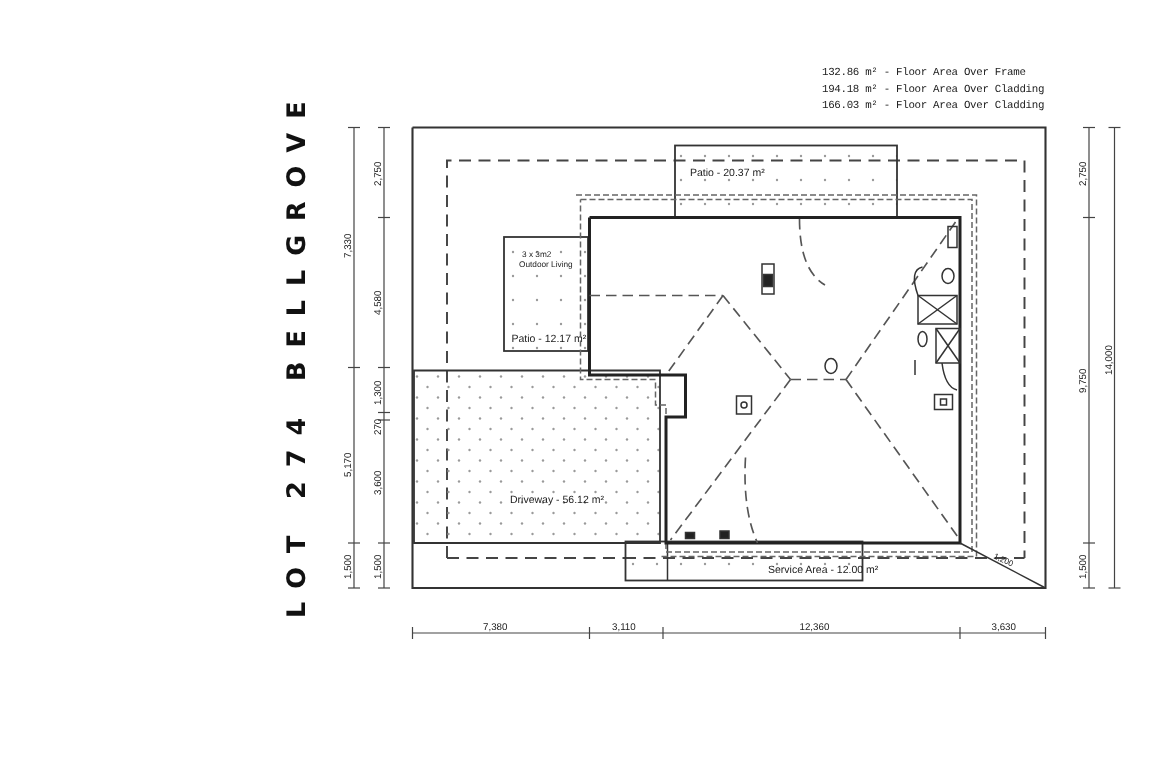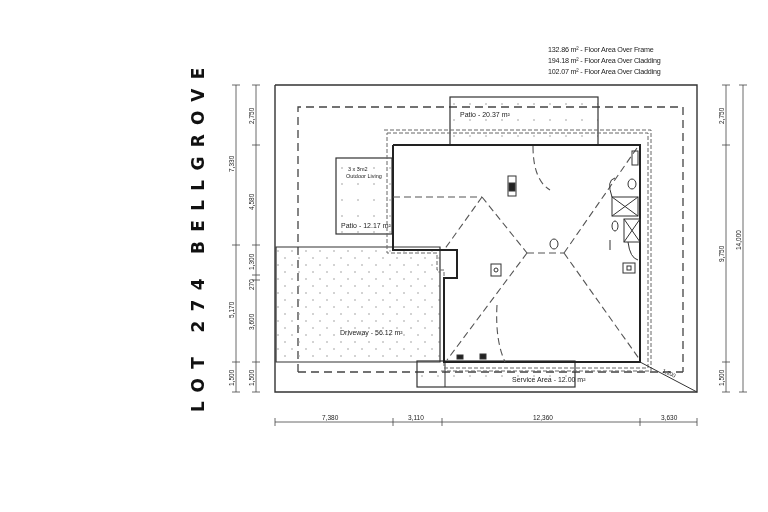--- a/index.html
+++ b/index.html
@@ -1,36 +1,36 @@
 <!DOCTYPE html>
 <html><head>
 <meta charset="utf-8">
 <style>
   html, body { margin: 0; padding: 0; background: #ffffff; }
   body { width: 768px; height: 512px; position: relative; overflow: hidden;
          font-family: "Liberation Sans", sans-serif; color: #222; }
   .abs { position: absolute; }
   .area-notes { left: 548px; top: 44px; font-size: 7.2px; line-height: 11px; color: #222;
                 font-family: "Liberation Sans", sans-serif; letter-spacing: -0.2px; }
-  .area-notes div { white-space: nowrap; }
+  .area-notes div { white-space: nowrap; font-family: Liberation Mono, monospace; }
   .lot-title { left: 188px; top: 412px; transform-origin: 0 0; transform: rotate(-90deg);
                font-size: 17px; font-weight: bold; letter-spacing: 9.3px; white-space: nowrap;
                color: #111; font-family: "DejaVu Sans", sans-serif; }
   svg text { font-family: "Liberation Sans", sans-serif; fill: #222; }
   .dim-text { font-size: 6.5px; }
   .label-text { font-size: 7px; }
   .small-text { font-size: 5.5px; }
 </style>
 </head>
 <body>
 
 <div class="abs area-notes">
   <div>132.86 m² - Floor Area Over Frame</div>
   <div>194.18 m² - Floor Area Over Cladding</div>
-  <div>102.07 m² - Floor Area Over Cladding</div>
+  <div>166.03 m² - Floor Area Over Cladding</div>
 </div>
 
 <div class="abs lot-title">LOT 274 BELLGROVE</div>
 
 <svg class="abs" style="left:0;top:0" width="768" height="512" viewBox="0 0 768 512">
   <defs>
     <pattern id="dots" x="0" y="0" width="14" height="14" patternUnits="userSpaceOnUse">
       <circle cx="5" cy="6" r="0.8" fill="#9a9a9a"></circle>
       <circle cx="12" cy="13" r="0.8" fill="#9a9a9a"></circle>
     </pattern>

